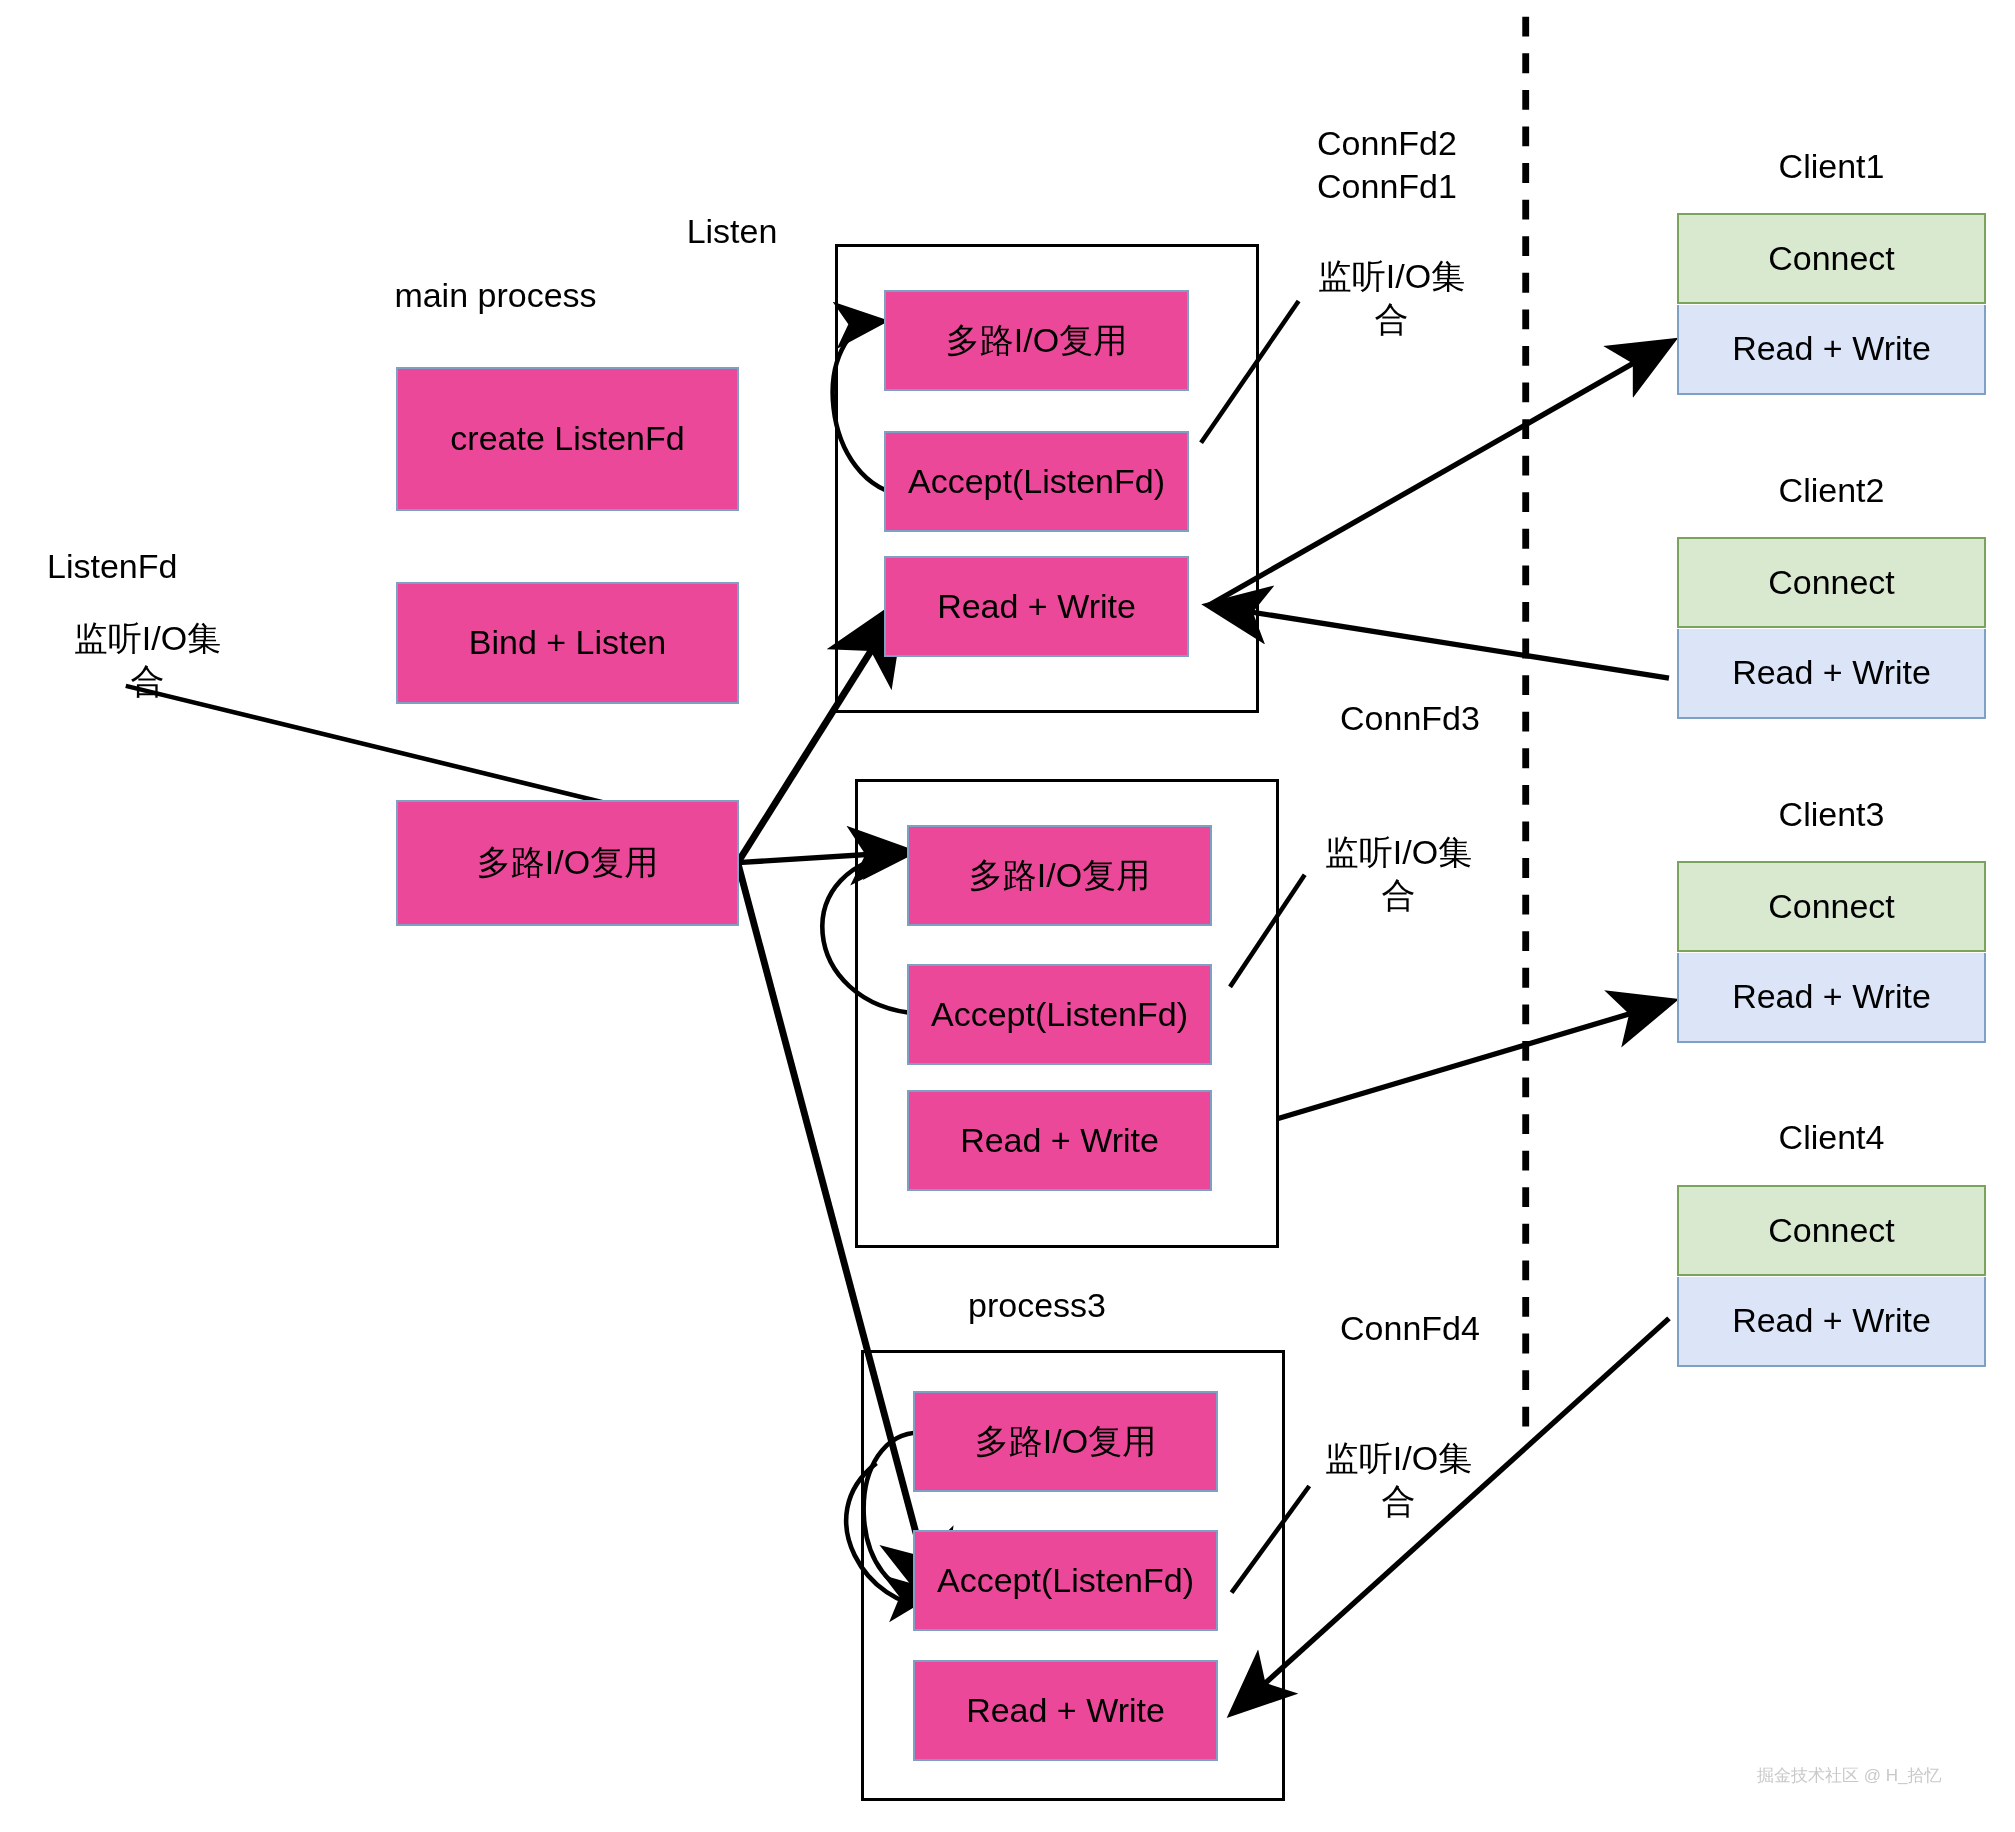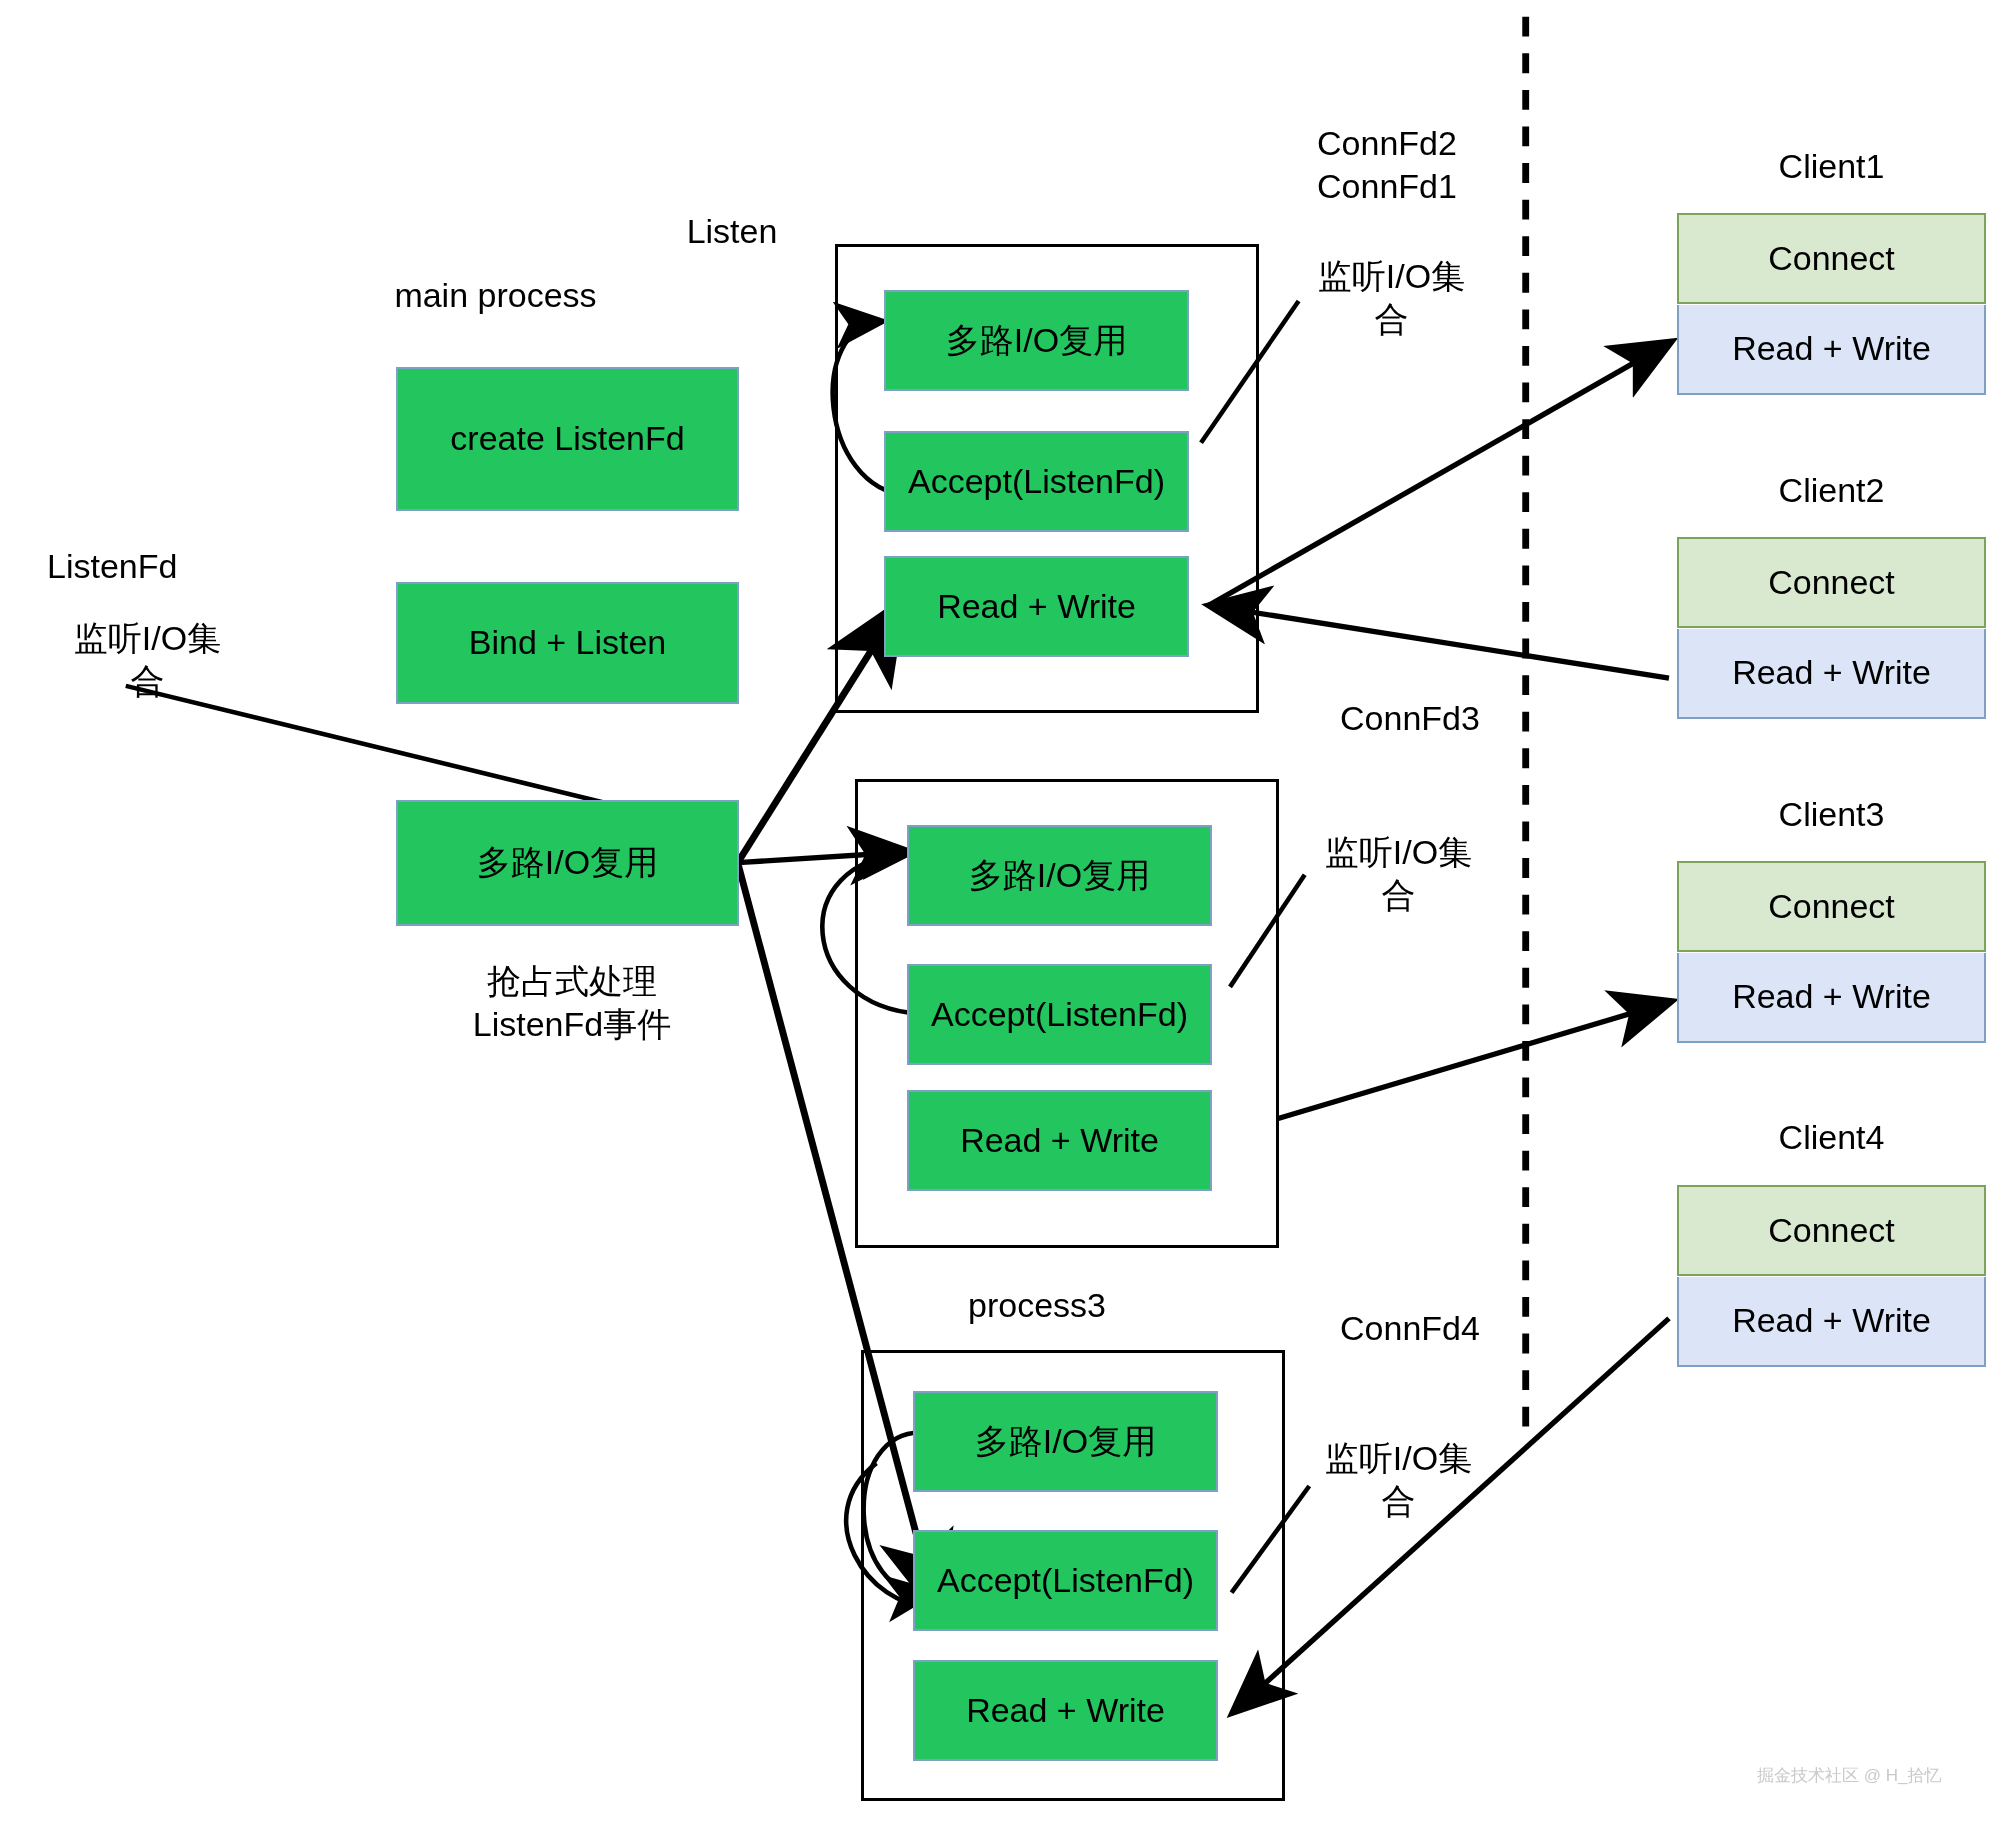--- a/index.html
+++ b/index.html
@@ -27,21 +27,21 @@
     position: absolute;
     box-sizing: border-box;
     display: flex;
     align-items: center;
     justify-content: center;
     text-align: center;
     line-height: 1.15;
     color: #000000;
   }
   .blue-box {
-    background: #22c55e;
+    background: #ec4899;
     border: 2.3px solid #7ea0c4;
     font-size: 34px;
   }
   .green-box {
     background: #d9e9d0;
     border: 2.3px solid #7ba35b;
     font-size: 34px;
   }
   .client-blue-box {
     background: #dbe5f7;
@@ -121,22 +121,20 @@
 
   <div class="label" style="left:366px; top:274px; width:259px;">main process</div>
 
   <div class="label" style="left:915px; top:1284px; width:244px;">process3</div>
 
   <div class="label left-align" style="left:47px; top:545px; width:305px;">ListenFd</div>
 
   <div class="label" style="left:37px; top:617px; width:221px;">监听I/O集
 合</div>
 
-  <div class="label" style="left:427px; top:960px; width:290px;">抢占式处理
-ListenFd事件</div>
 
   <div class="label" style="left:1288px; top:122px; width:198px;">ConnFd2
 ConnFd1</div>
   <div class="label" style="left:1296px; top:255px; width:191px;">监听I/O集
 合</div>
 
   <div class="label" style="left:1311px; top:697px; width:198px;">ConnFd3</div>
   <div class="label" style="left:1303px; top:831px; width:191px;">监听I/O集
 合</div>
 

